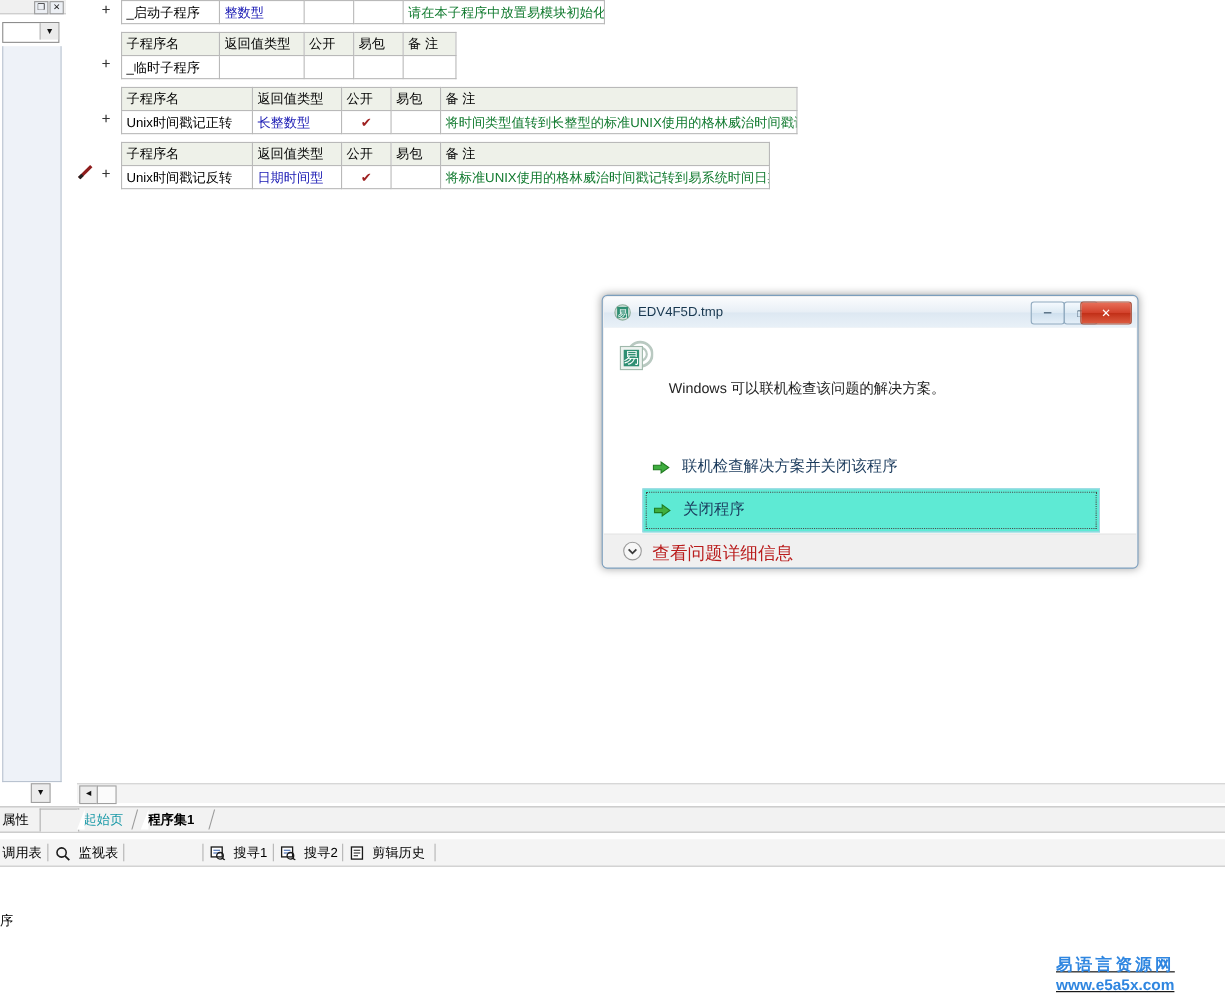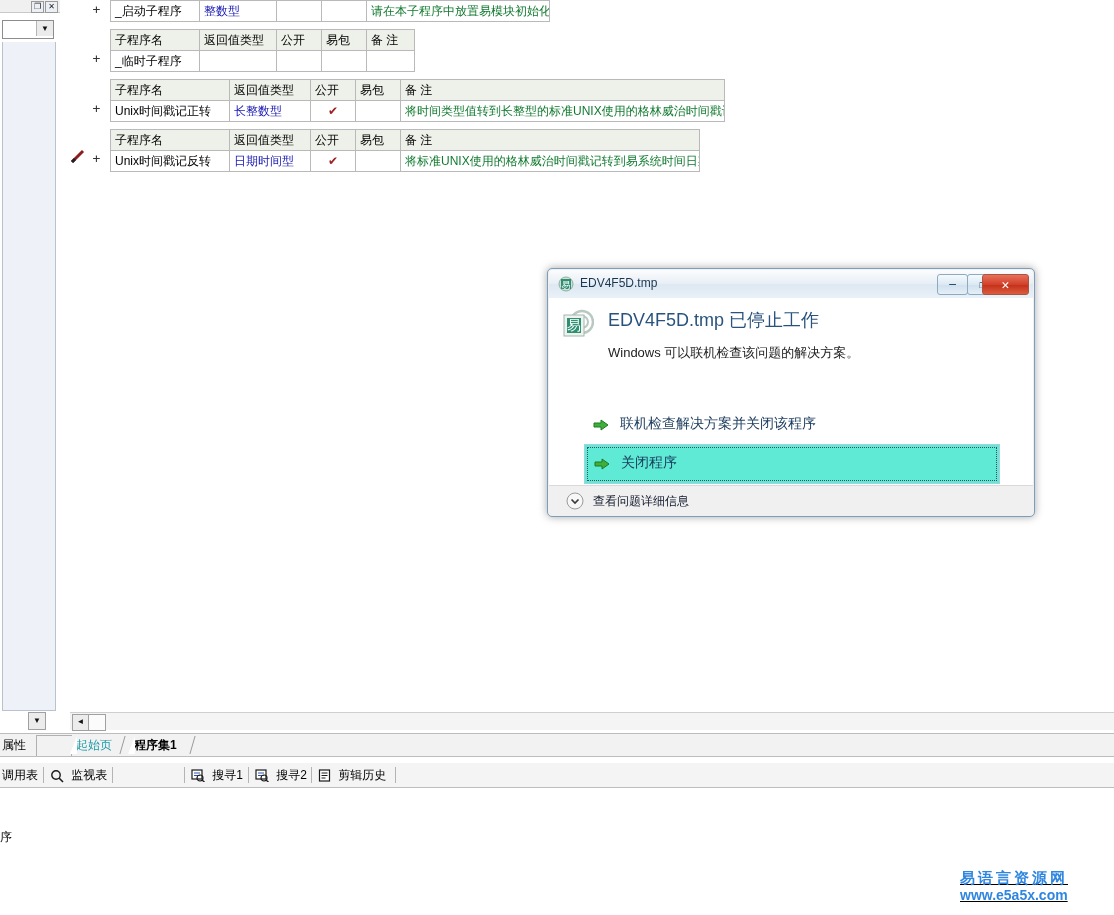--- a/index.html
+++ b/index.html
@@ -85,21 +85,21 @@
   #dlg-head{position:absolute;left:59px;top:10px;font-size:18px;color:#29537d;white-space:nowrap;}
   #dlg-sub{position:absolute;left:59px;top:46px;font-size:13px;color:#222;white-space:nowrap;}
   .dlg-opt{position:absolute;left:35px;width:414px;height:38px;}
   #opt1{top:108px;}
   #opt2{top:146px;border:1px solid #9fd3e4;background:#5eead4;}
   #opt2-focus{position:absolute;left:2px;top:2px;right:2px;bottom:2px;border:1px dotted #4a4a4a;}
   .opt-arrow{position:absolute;left:9px;top:11px;width:16px;height:16px;}
   .opt-text{position:absolute;left:36px;top:9px;font-size:14px;color:#1a3a5c;white-space:nowrap;}
   #dlg-foot{position:absolute;left:1px;top:216px;width:484px;height:29px;background:#f0f0f0;border-top:1px solid #d9d9d9;border-radius:0 0 4px 4px;}
   #chev-icon{position:absolute;left:17px;top:6px;width:18px;height:18px;}
-  #foot-text{position:absolute;left:44px;top:7px;font-size:12px;color:#0f172a;white-space:nowrap;}
+  #foot-text{position:absolute;left:44px;top:7px;font-size:16px;color:#b91c1c;white-space:nowrap;}
 </style>
 </head>
 <body>
 
 <div id="left-panel">
   <div id="lp-titlebar">
     <div class="lp-btn" id="lp-btn-max">❐</div>
     <div class="lp-btn" id="lp-btn-close">✕</div>
   </div>
   <div id="lp-combo">
@@ -295,21 +295,20 @@
 
   <div id="dlg-body">
     <svg id="dlg-appicon" viewBox="0 0 32 32">
       <rect x="0" y="0" width="32" height="32" fill="#ffffff"></rect>
       <circle cx="20" cy="13" r="11" fill="none" stroke="#b9c9c1" stroke-width="2.5"></circle>
       <circle cx="20" cy="13" r="6" fill="none" stroke="#b9c9c1" stroke-width="2"></circle>
       <rect x="2" y="6" width="20" height="21" fill="#eef3f0" stroke="#9fb8ab" stroke-width="1"></rect>
       <rect x="5" y="9" width="14" height="15" fill="#2f8f73"></rect>
       <text x="12" y="21" font-size="14" fill="#ffffff" text-anchor="middle" font-family="DejaVu Sans, sans-serif">易</text>
     </svg>
-    <div id="dlg-head">EDV4F5D.tmp 已停止工作</div>
     <div id="dlg-sub">Windows 可以联机检查该问题的解决方案。</div>
 
     <div class="dlg-opt" id="opt1">
       <svg class="opt-arrow" viewBox="0 0 16 16">
         <path d="M1 6 L8 6 L8 3 L15 8 L8 13 L8 10 L1 10 Z" fill="#3fae3f" stroke="#1f7a1f" stroke-width="1"></path>
       </svg>
       <div class="opt-text">联机检查解决方案并关闭该程序</div>
     </div>
 
     <div class="dlg-opt" id="opt2">

